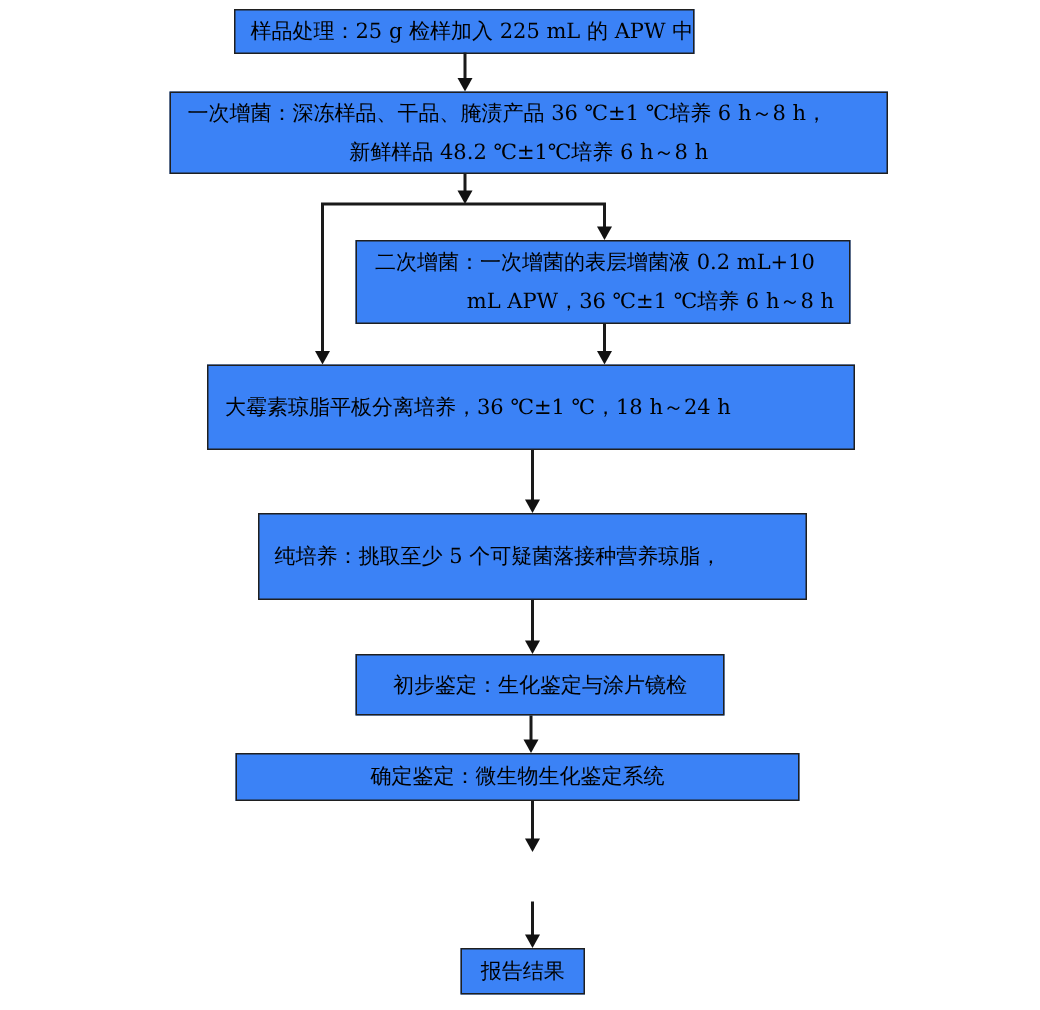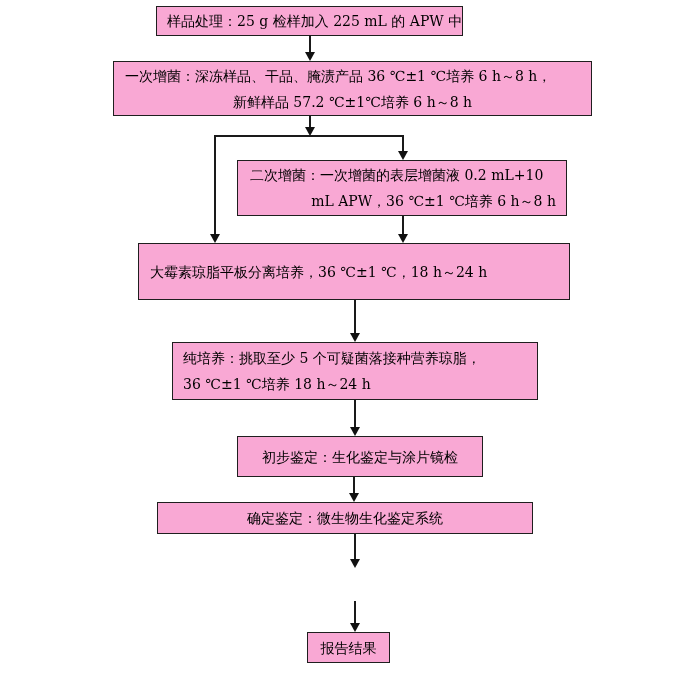--- a/index.html
+++ b/index.html
@@ -10,21 +10,21 @@
     background: #ffffff;
     font-family: "DejaVu Serif", "Liberation Serif", serif;
     font-size: 14px;
     color: #000000;
     overflow: hidden;
   }
   .node {
     position: absolute;
     box-sizing: border-box;
     border: 1.5px solid #1f1f1f;
-    background: #f9a8d4;
+    background: #3b82f6;
     display: flex;
     flex-direction: column;
     justify-content: center;
   }
   .ln {
     line-height: 26px;
     white-space: nowrap;
     padding: 0 10px;
   }
   .ln.center { text-align: center; }
@@ -50,35 +50,34 @@
 <body>
 
 <div class="canvas">
 
   <div class="node" style="left:156px; top:6px; width:307px; height:30px;">
     <div class="ln center">样品处理：25 g 检样加入 225 mL 的 APW 中</div>
   </div>
 
   <div class="node" style="left:113px; top:61px; width:479px; height:55px;">
     <div class="ln" style="padding-left:11px;">一次增菌：深冻样品、干品、腌渍产品 36 ℃±1 ℃培养 6 h～8 h，</div>
-    <div class="ln center">新鲜样品 57.2 ℃±1℃培养 6 h～8 h</div>
+    <div class="ln center">新鲜样品 48.2 ℃±1℃培养 6 h～8 h</div>
   </div>
 
   <div class="node" style="left:237px; top:160px; width:330px; height:56px;">
     <div class="ln" style="padding-left:12px;">二次增菌：一次增菌的表层增菌液 0.2 mL+10</div>
     <div class="ln" style="padding-left:12px;text-align:right;">mL APW，36 ℃±1 ℃培养 6 h～8 h</div>
   </div>
 
   <div class="node" style="left:138px; top:243px; width:432px; height:57px;">
     <div class="ln" style="padding-left:11px;">大霉素琼脂平板分离培养，36 ℃±1 ℃，18 h～24 h</div>
   </div>
 
   <div class="node" style="left:172px; top:342px; width:366px; height:58px;">
     <div class="ln">纯培养：挑取至少 5 个可疑菌落接种营养琼脂，</div>
-    <div class="ln">36 ℃±1 ℃培养 18 h～24 h</div>
   </div>
 
   <div class="node" style="left:157px; top:502px; width:376px; height:32px;">
     <div class="ln center">确定鉴定：微生物生化鉴定系统</div>
   </div>
 
   <div class="node" style="left:237px; top:436px; width:246px; height:41px;">
     <div class="ln center">初步鉴定：生化鉴定与涂片镜检</div>
   </div>
 

